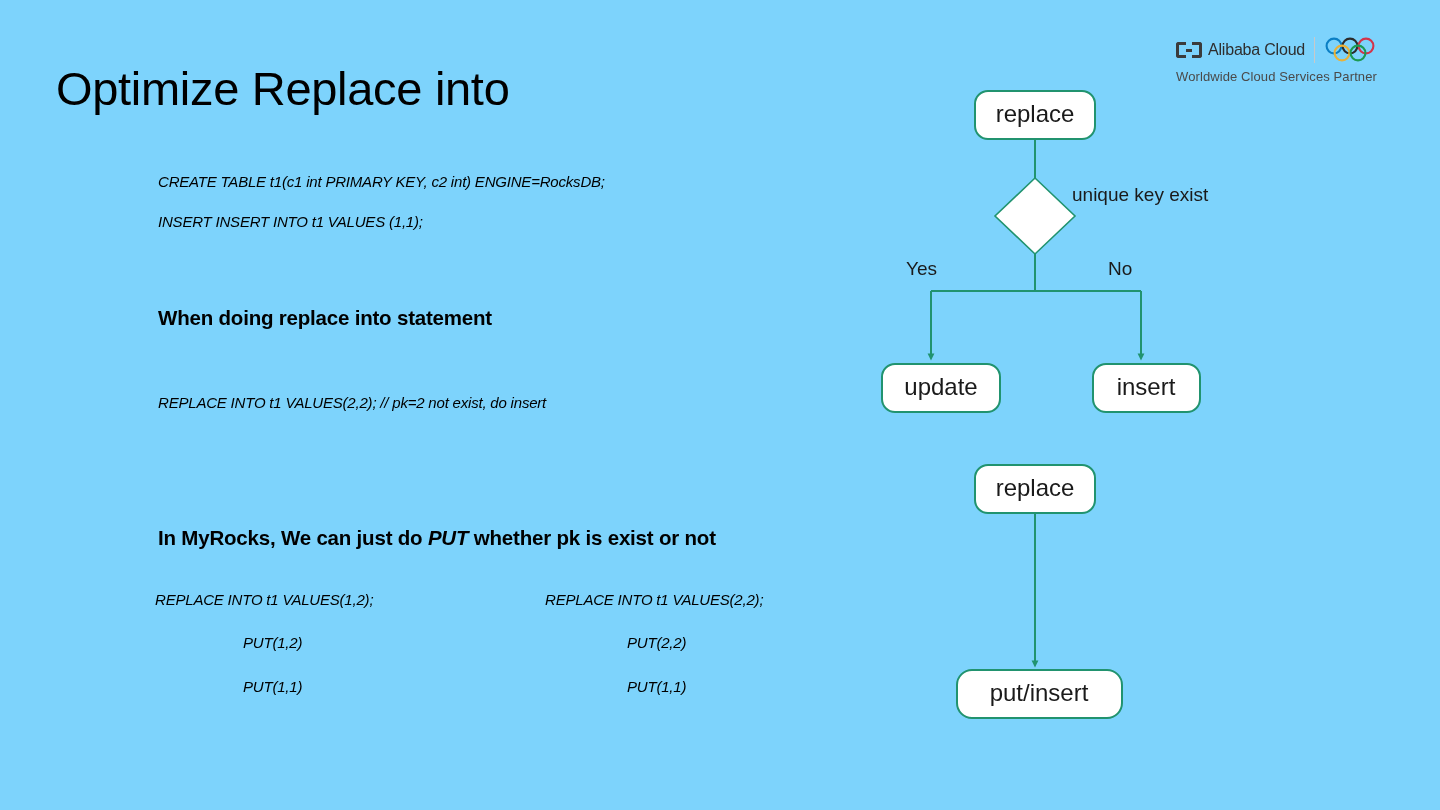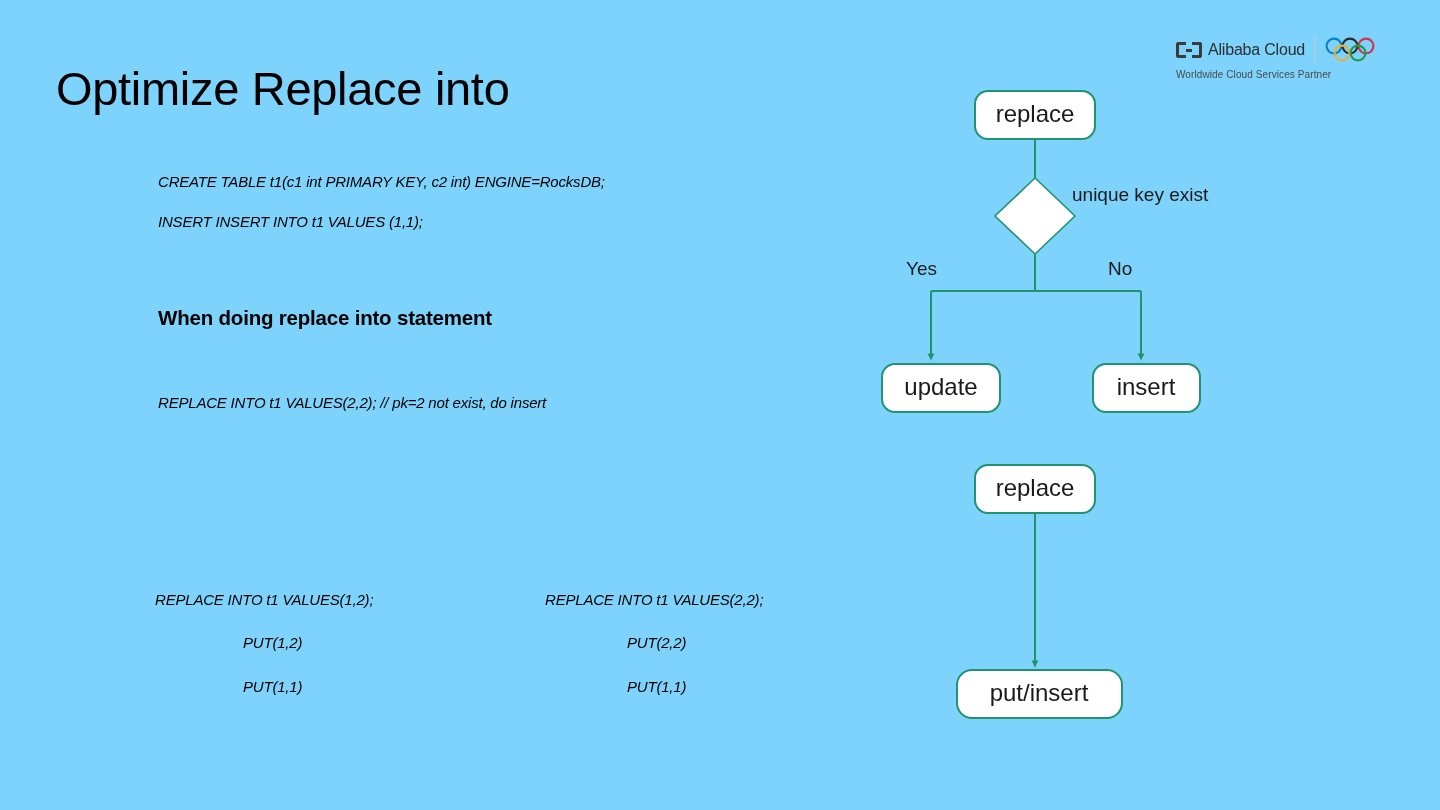--- a/index.html
+++ b/index.html
@@ -65,36 +65,37 @@
   #ali-mark{width:26px;height:16px;position:relative;margin-right:6px;}
   #ali-mark .br{position:absolute;top:0;width:10px;height:16px;
       border:3px solid #3b3b3b;box-sizing:border-box;}
   #ali-mark .br.l{left:0;border-right:none;border-radius:3px 0 0 3px;}
   #ali-mark .br.r{right:0;border-left:none;border-radius:0 3px 3px 0;}
   #ali-mark .bar{position:absolute;left:10px;top:6.5px;width:6px;height:3px;background:#3b3b3b;}
   #ali-word{font-size:16px;color:#2e2e2e;font-weight:400;white-space:nowrap;letter-spacing:-0.2px;}
   #logo-div{width:1px;height:26px;background:#c9c9c9;margin:0 9px 0 9px;}
   #rings{width:62px;height:26px;position:relative;}
   #rings svg{position:absolute;left:0;top:0;}
-  #logo-tag{position:absolute;left:0;top:33px;font-size:10px;color:#4a4a4a;
+  #logo-tag{position:absolute;left:0;top:33px;font-size:13px;color:#4a4a4a;
       letter-spacing:0.1px;white-space:nowrap;}
 </style>
 </head>
 <body>
 
 <div class="slide">
 
   <div id="page-title">Optimize Replace into</div>
 
   <div class="code-line" id="ddl-1">CREATE TABLE  t1(c1 int PRIMARY KEY, c2 int) ENGINE=RocksDB;</div>
   <div class="code-line" id="ddl-2">INSERT INSERT INTO t1 VALUES (1,1);</div>
 
   <div class="head-line" id="stmt-head">When doing replace into statement</div>
   <div class="code-line" id="stmt-2">REPLACE INTO t1 VALUES(2,2);  // pk=2 not exist, do insert</div>
 
+  <div class="head-line" id="myrocks-head"><span>In MyRocks, We can just do </span><span class="em">PUT</span><span> whether pk is exist or not</span></div>
 
   <div class="code-line" id="put-head-left">REPLACE INTO  t1 VALUES(1,2);</div>
   <div class="code-line" id="put-head-right">REPLACE INTO t1 VALUES(2,2);</div>
   <div class="code-line" id="put-l1">PUT(1,2)</div>
   <div class="code-line" id="put-l2">PUT(1,1)</div>
   <div class="code-line" id="put-r1">PUT(2,2)</div>
   <div class="code-line" id="put-r2">PUT(1,1)</div>
 
   <div id="flow">
     <svg width="420" height="690" viewBox="0 0 420 690" xmlns="http://www.w3.org/2000/svg">

